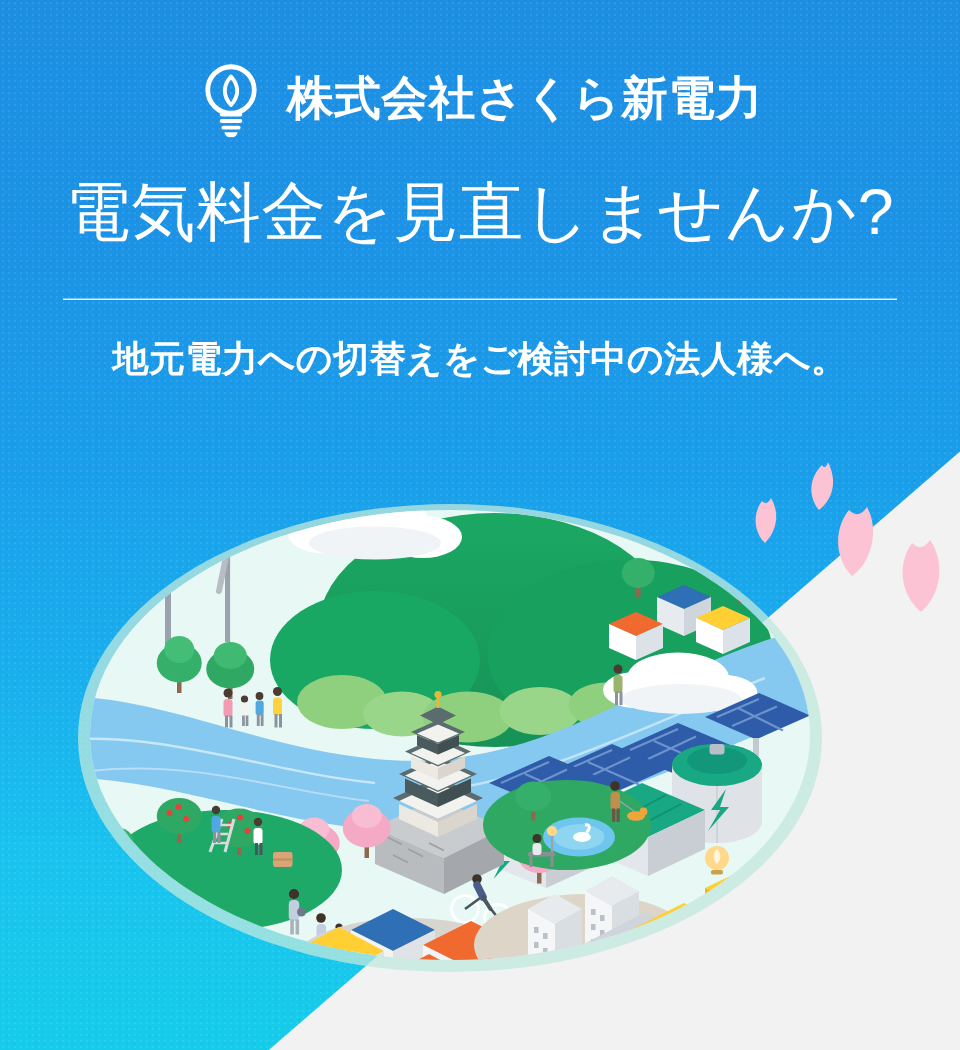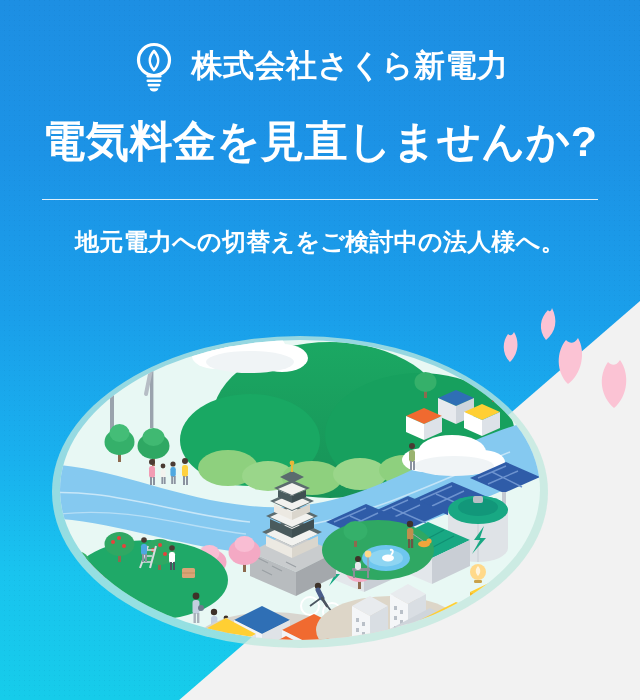--- a/index.html
+++ b/index.html
@@ -66,21 +66,21 @@
     white-space: nowrap;
   }
   .headline {
     position: absolute;
     top: 113px;
     left: 0;
     right: 0;
     text-align: center;
     color: #ffffff;
     font-size: 43px;
-    font-weight: bold;
+    font-weight: normal;
     letter-spacing: .5px;
     white-space: nowrap;
   }
   .divider {
     position: absolute;
     top: 199px;
     left: 42px;
     width: 556px;
     height: 1px;
     background: rgba(255,255,255,.85);
@@ -92,20 +92,21 @@
     right: 0;
     text-align: center;
     color: #ffffff;
   }
   .subcopy .line {
     font-size: 24px;
     font-weight: bold;
     line-height: 40px;
     letter-spacing: .3px;
     white-space: nowrap;
+    font-family: Liberation Mono, monospace;
   }
 
   
   .scene {
     position: absolute;
     left: 0;
     top: 300px;
     width: 640px;
     height: 400px;
   }

